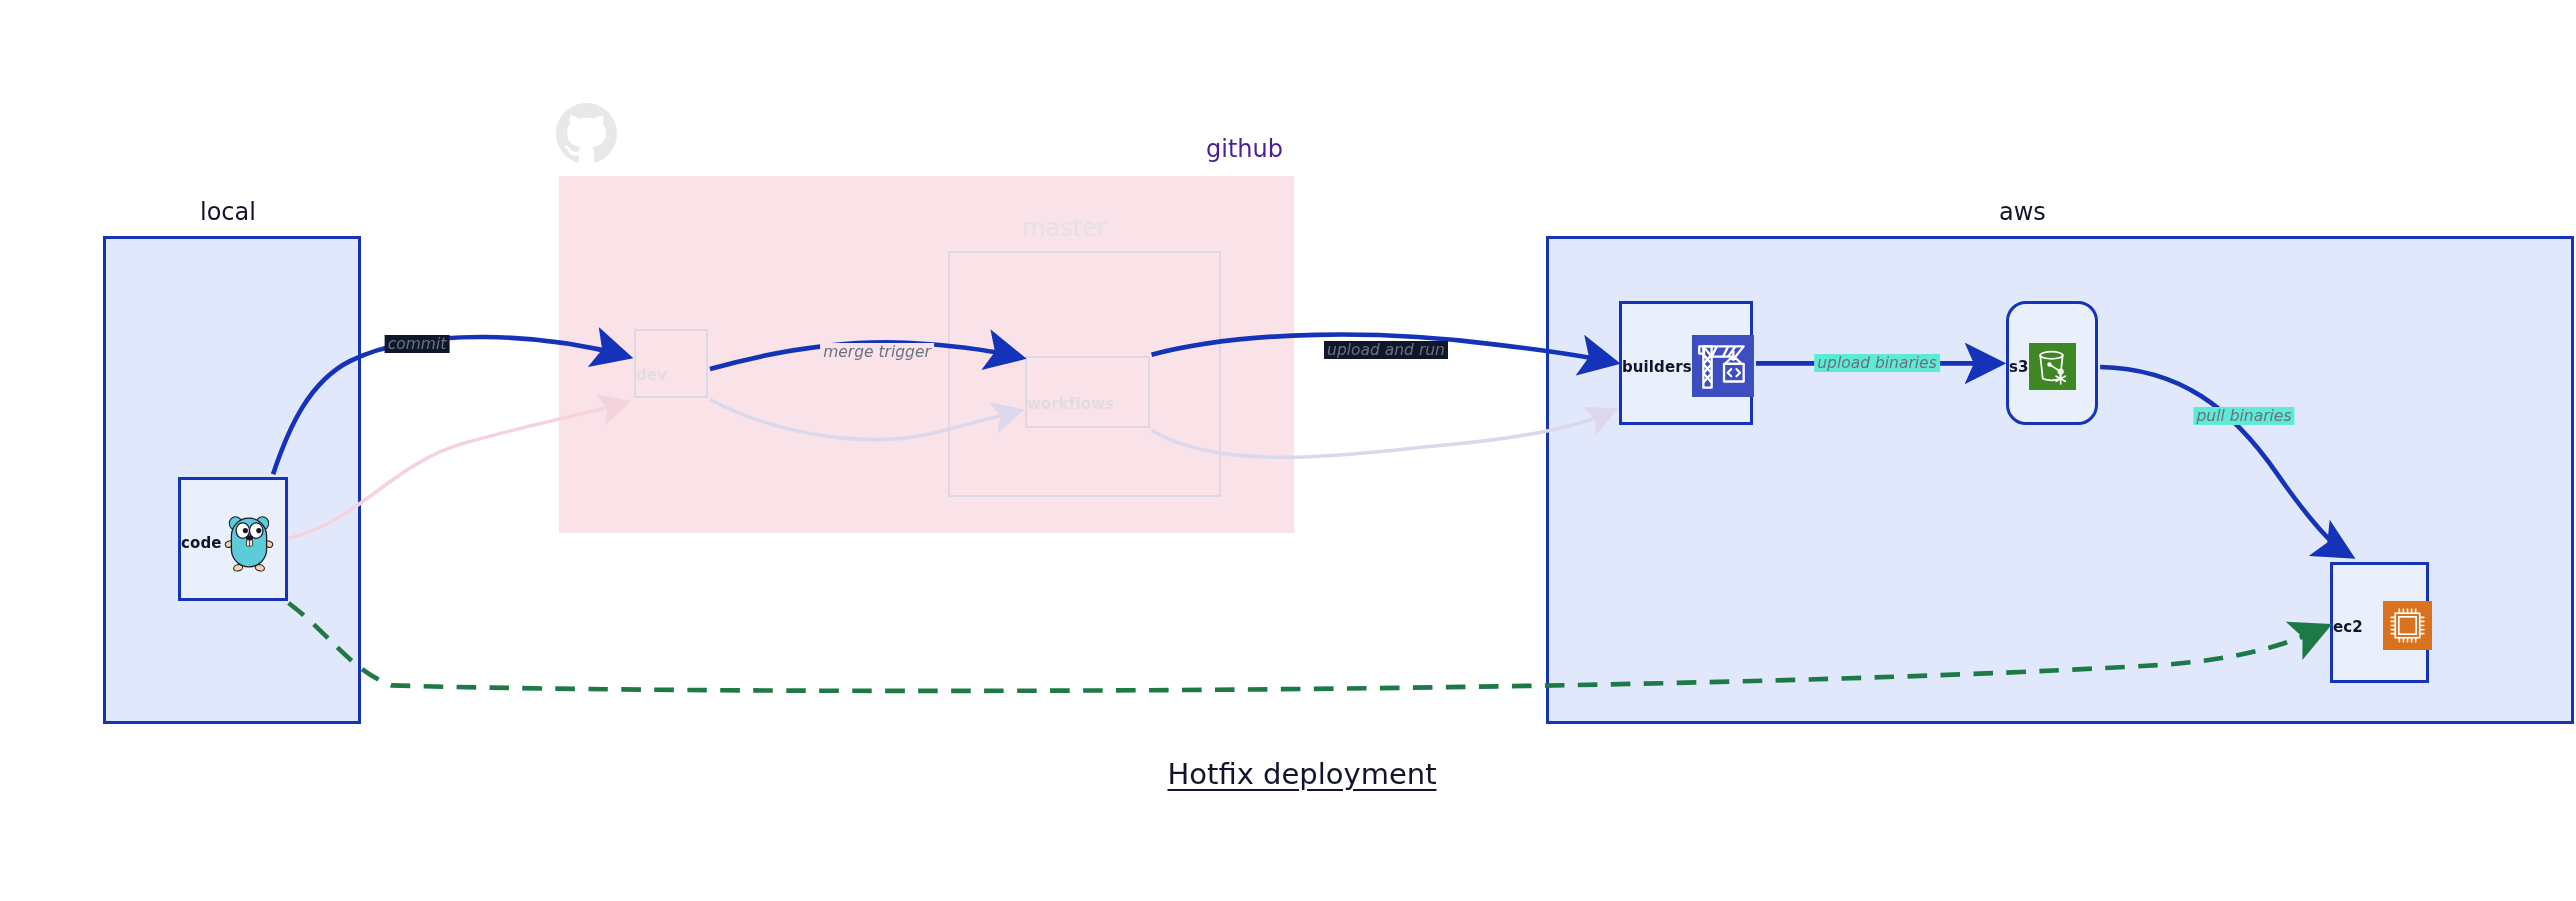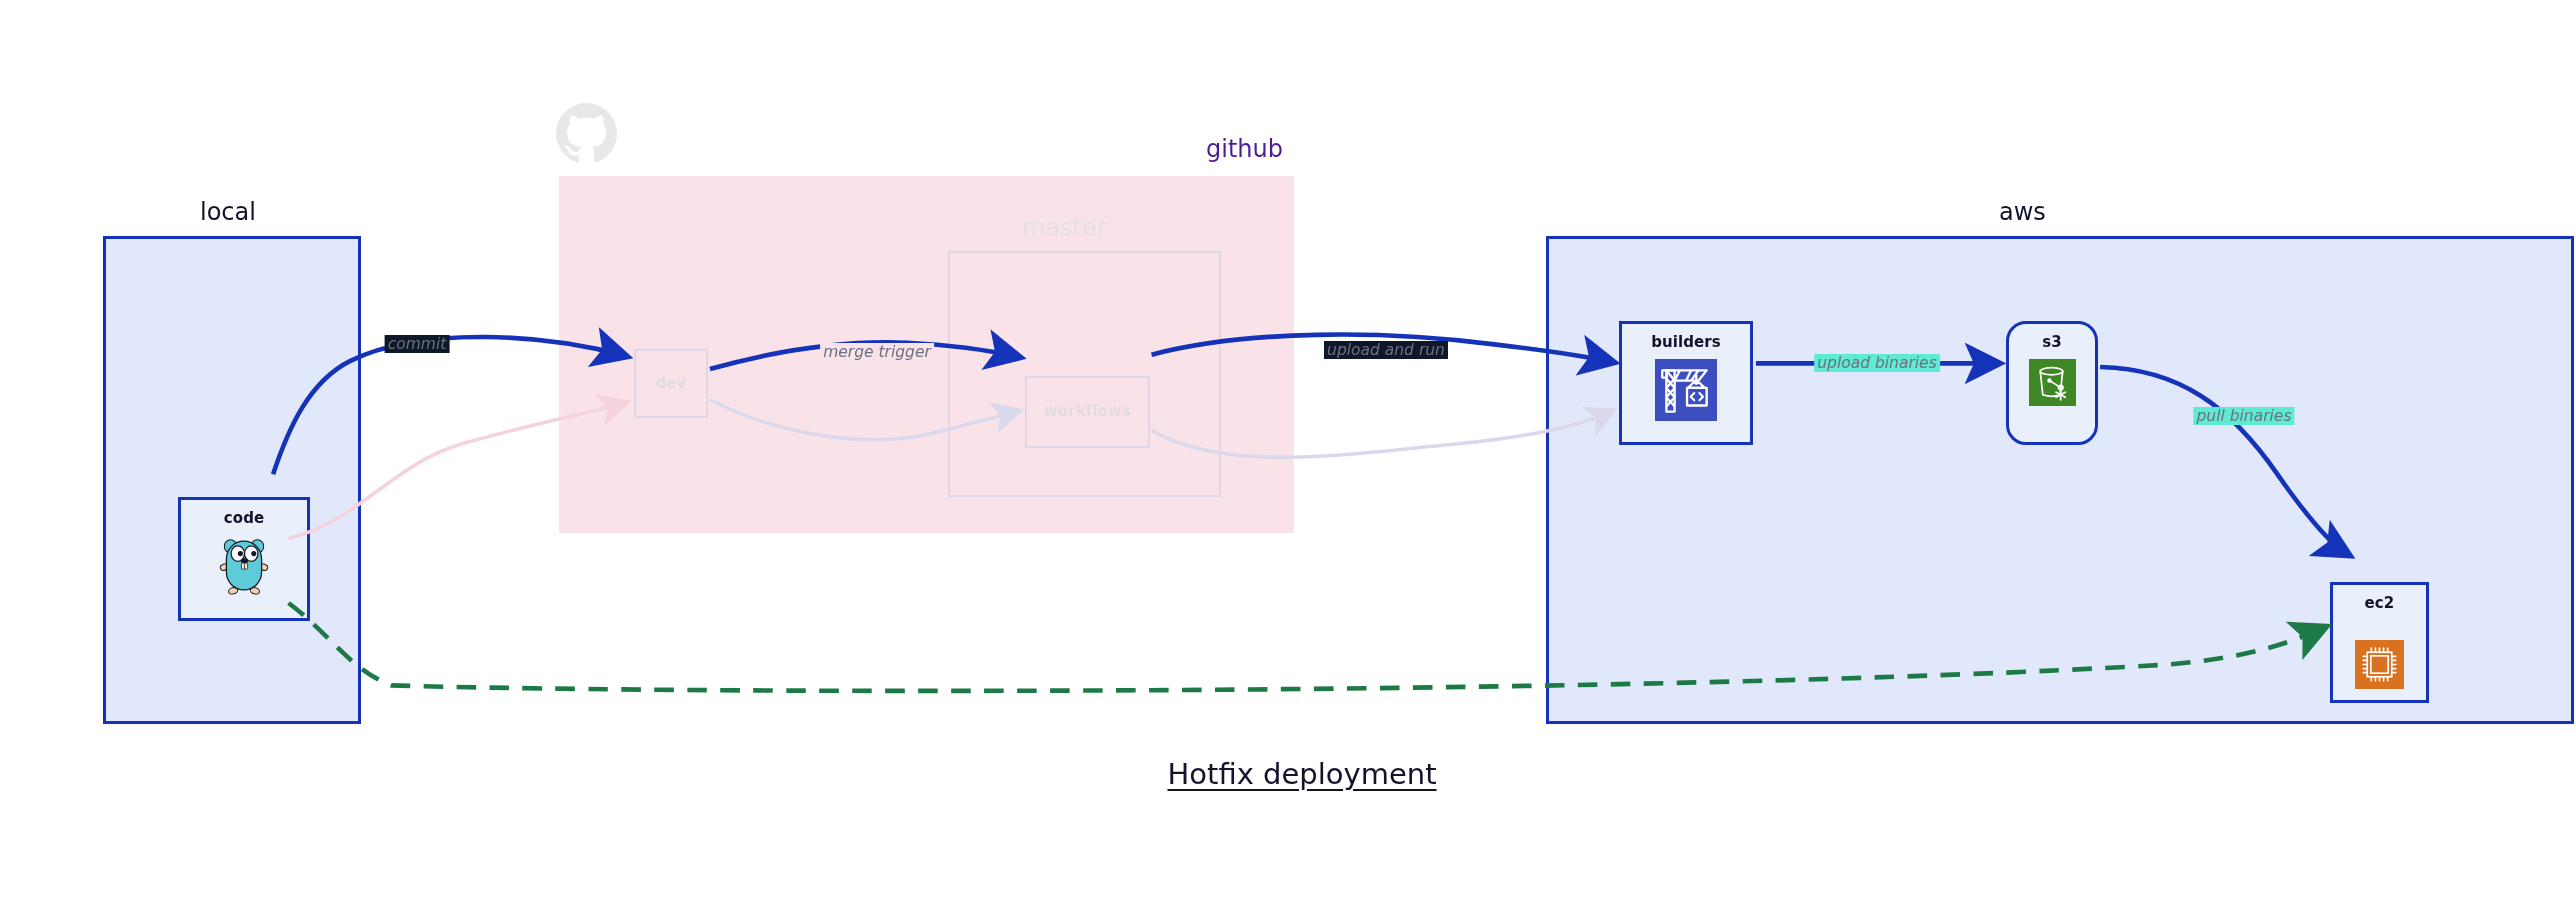--- a/index.html
+++ b/index.html
@@ -13,22 +13,22 @@
   .group.pink{background:#f9e3e9;border:0;}
   .group.subtle{background:transparent;border:2.1px solid #ded7e6;}
 
   .group-label{position:absolute;white-space:nowrap;font-weight:400;}
   .label-local{color:#11142b;font-size:24px;}
   .label-aws{color:#0f172a;font-size:24px;}
   .label-github{color:#4c1d95;font-size:24px;}
   .label-master{color:#e4e0e4;font-size:24px;}
 
   
-  .node{position:absolute;box-sizing:border-box;display:flex;flex-direction:column;
-        align-items:center;justify-content:flex-start;margin-top:20px;}
+  .node{position:absolute;box-sizing:border-box;display:flex;flex-direction:row;
+        align-items:center;justify-content:flex-start;}
   .node.solid{background:#eaeffc;border:3.1px solid #1433b8;}
   .node.faded{background:transparent;border:2.1px solid #ded7e6;}
 
   .node-title{font-size:15px;font-weight:bold;color:#11142b;margin-top:8.8px;letter-spacing:0.1px;}
   .node-title.faded{color:#e2dce2;}
   .node-icon{margin-top:8.2px;}
 
   
   #edges{position:absolute;left:0;top:0;width:2604px;height:902px;pointer-events:none;}
 
@@ -70,21 +70,21 @@
     <div class="node-title faded" style="margin-top:23px;">dev</div>
   </div>
 
   <div class="node faded" style="left:1025px;top:356px;width:125px;height:72px;">
     <div class="node-title faded" style="margin-top:24px;">workflows</div>
   </div>
 
   <div class="group solid" style="left:103px;top:236px;width:258px;height:488px;"></div>
   <div class="group-label label-local" style="left:200px;top:198px;">local</div>
 
-  <div class="node solid" style="left:178px;top:477px;width:132px;height:124px;">
+  <div class="node solid" style="left:178px;top:477px;width:110px;height:124px;">
     <div class="node-title">code</div>
     <div class="node-icon">
       
       <svg xmlns="http://www.w3.org/2000/svg" width="54" height="60" viewBox="0 0 104 116">
 
         <ellipse cx="26" cy="22" rx="12" ry="13" fill="#5dcbd8" stroke="#1b1b2a" stroke-width="2"></ellipse>
         <ellipse cx="78" cy="22" rx="12" ry="13" fill="#5dcbd8" stroke="#1b1b2a" stroke-width="2"></ellipse>
 
         <ellipse cx="14" cy="62" rx="8" ry="6" fill="#f3d3a8" stroke="#1b1b2a" stroke-width="2" transform="rotate(-20 14 62)"></ellipse>
         <ellipse cx="90" cy="62" rx="8" ry="6" fill="#f3d3a8" stroke="#1b1b2a" stroke-width="2" transform="rotate(20 90 62)"></ellipse>

